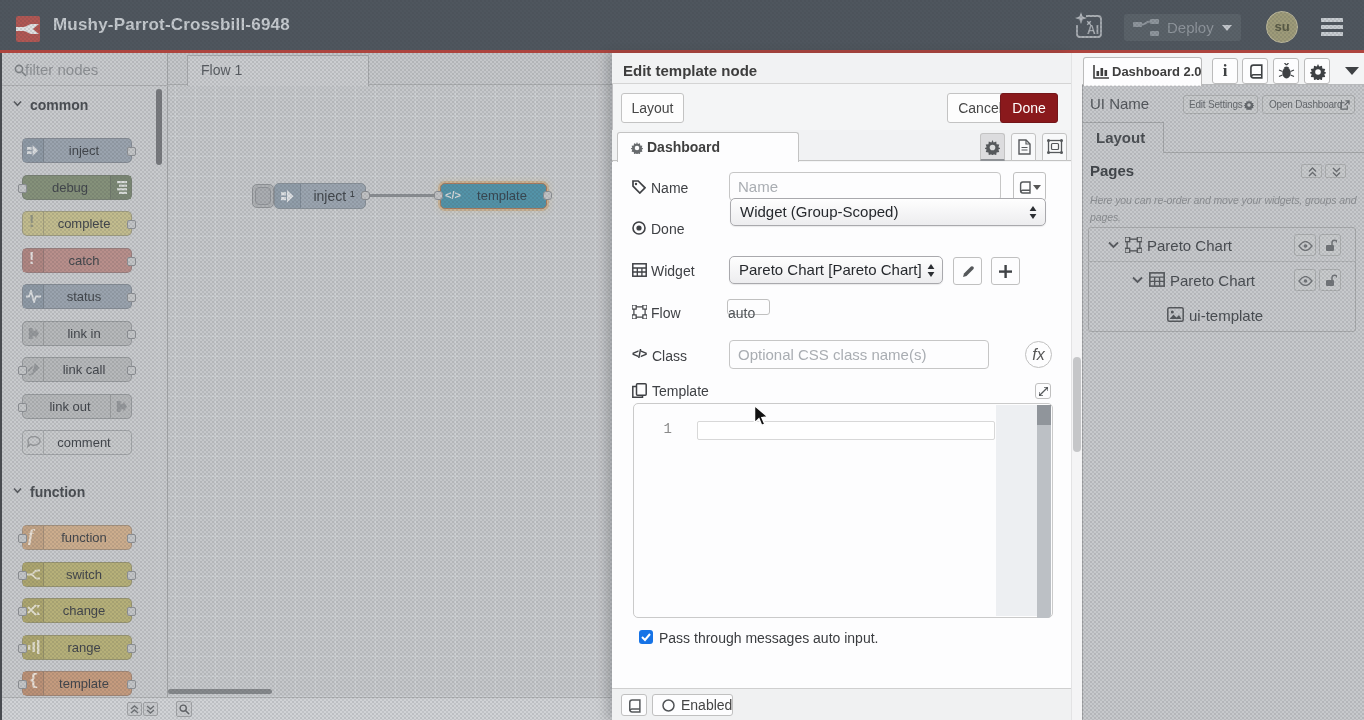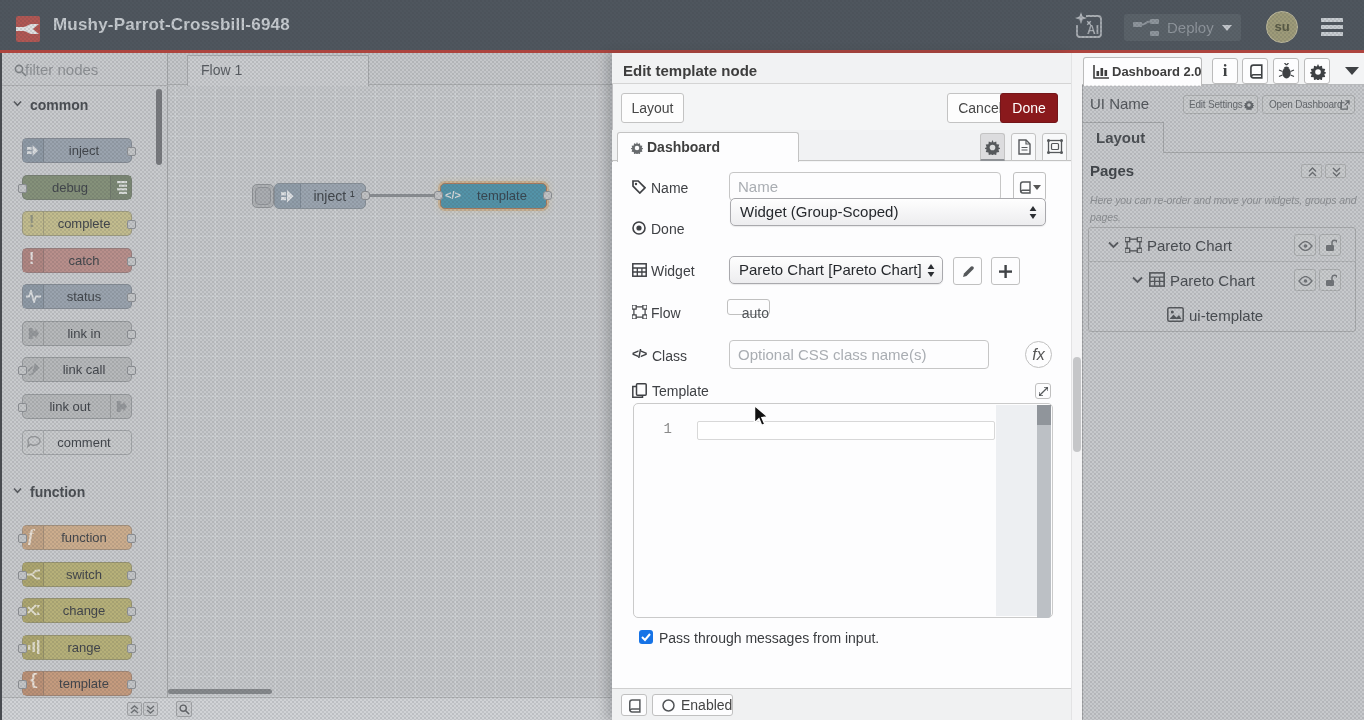--- a/index.html
+++ b/index.html
@@ -445,21 +445,21 @@
   </div>
 
 <svg class="abs" style="left:632px; top:305px;" width="15" height="14" viewBox="0 0 16 15">
     <rect x="2" y="2" width="12" height="11" fill="none" stroke="#3f4145" stroke-width="1.3"></rect>
     <rect x="0" y="0" width="4.4" height="4.4" fill="#fdfdfe" stroke="#3f4145" stroke-width="1.3"></rect>
     <rect x="11.6" y="0" width="4.4" height="4.4" fill="#fdfdfe" stroke="#3f4145" stroke-width="1.3"></rect>
     <rect x="0" y="10.6" width="4.4" height="4.4" fill="#fdfdfe" stroke="#3f4145" stroke-width="1.3"></rect>
     <rect x="11.6" y="10.6" width="4.4" height="4.4" fill="#fdfdfe" stroke="#3f4145" stroke-width="1.3"></rect>
   </svg>
 <div class="abs flabel" style="top:305px; left:651px;">Flow</div>
-<div class="abs sqbtn" style="left:727px; top:299px; width:43px; height:16px; font-size:14px; color:#515559; text-align:right; line-height:26px;">auto</div>
+<div class="abs sqbtn" style="left:727px; top:299px; width:43px; height:16px; font-size:14px; color:#515559; text-align:left; line-height:26px;">auto</div>
 
 <div class="abs" style="left:632px; top:347px; font-size:12px; font-weight:bold; color:#3f4145; letter-spacing:-1px;">&lt;/&gt;</div>
 <div class="abs flabel" style="top:348px; left:652px;">Class</div>
 <input class="abs fin" style="left: 729px; top: 340px; width: 260px; height: 29px;" placeholder="Optional CSS class name(s)">
 <div class="abs sqbtn" style="left:1025px; top:341px; width:27px; height:27px; border-radius:50%; font-size:16px; font-style:italic; color:#555; text-align:center; line-height:25px;">fx</div>
 
 <svg class="abs" style="left:632px; top:383px;" width="15" height="15" viewBox="0 0 15 15">
     <rect x="4.5" y="0.8" width="9.7" height="11.4" fill="none" stroke="#3f4145" stroke-width="1.5" rx="1"></rect>
     <path d="M4.5,3.4 h-3.7 v10.8 h9.7 v-2" fill="none" stroke="#3f4145" stroke-width="1.5"></path>
   </svg>
@@ -476,21 +476,21 @@
   <div class="col1"></div>
   <div class="sbar"></div>
   <div class="sthumb"></div>
 </div>
 
 <div class="abs" id="chk">
     <svg style="margin:2px 0 0 2px;" width="10" height="10" viewBox="0 0 10 10">
       <path d="M1,5 l3,3 5,-6" stroke="#fff" stroke-width="2" fill="none"></path>
     </svg>
   </div>
-<div class="abs" id="passrow" style="left:659px;">Pass through messages from input.</div>
+<div class="abs" id="passrow" style="left:659px;">Pass through messages auto input.</div>
 <div class="abs" id="trayfoot"></div>
 <div class="abs sqbtn" style="left:621px; top:694px; width:26px; height:22px;">
     <svg style="margin:4px 0 0 6px;" width="13" height="14" viewBox="0 0 12 13">
       <path d="M11,1 h-7.2 a2.2,2.2 0 0 0 -2.2,2.2 v6.6 a2.2,2.2 0 0 0 2.2,2.2 h7.2 z" fill="none" stroke="#55585b" stroke-width="1.4"></path>
       <path d="M11,9.3 h-7.4 a1.7,1.7 0 0 0 -1.7,1.7" fill="none" stroke="#55585b" stroke-width="1.4"></path>
     </svg>
   </div>
 <div class="abs sqbtn" style="left:652px; top:694px; width:81px; height:22px; font-size:14px; color:#444;">
     <svg style="position:absolute; left:9px; top:4px;" width="13" height="13" viewBox="0 0 13 13">
       <circle cx="6.5" cy="6.5" r="5.5" fill="none" stroke="#505356" stroke-width="1.5"></circle>

